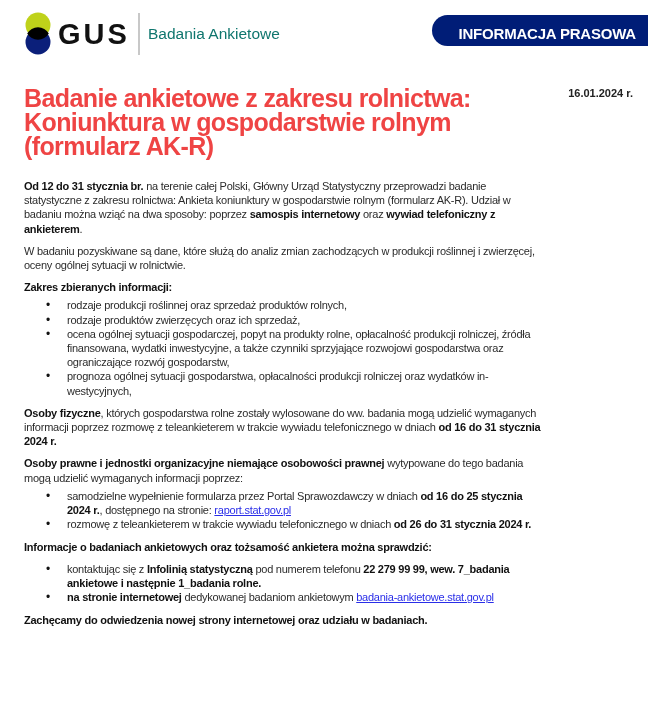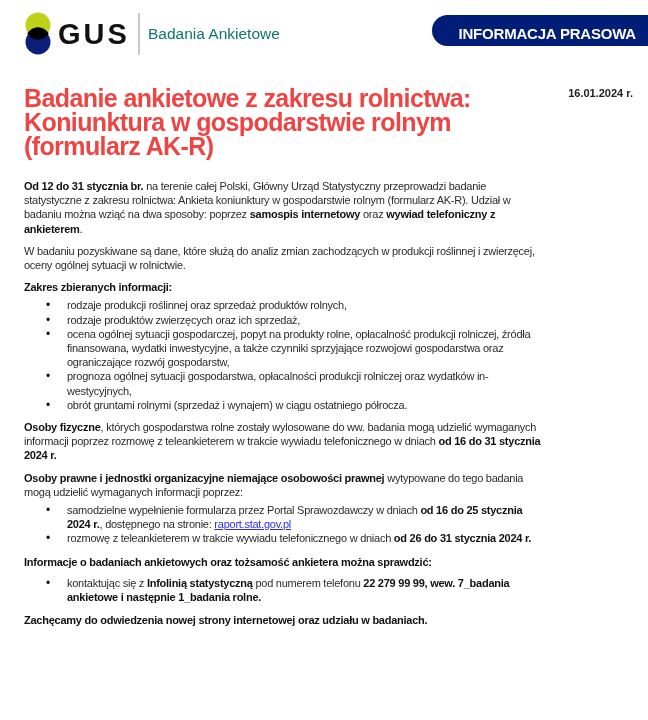--- a/index.html
+++ b/index.html
@@ -52,21 +52,20 @@
   </p>
 
   <p>W badaniu pozyskiwane są dane, które służą do analiz zmian zachodzących w produkcji roślinnej i zwierzęcej, oceny ogólnej sytuacji w rolnictwie.</p>
 
   <h3>Zakres zbieranych informacji:</h3>
   <ul>
     <li>rodzaje produkcji roślinnej oraz sprzedaż produktów rolnych,</li>
     <li>rodzaje produktów zwierzęcych oraz ich sprzedaż,</li>
     <li>ocena ogólnej sytuacji gospodarczej, popyt na produkty rolne, opłacalność produkcji rolni­czej, źródła finansowana, wydatki inwestycyjne, a także czynniki sprzyjające rozwojowi go­spodarstwa oraz ograniczające rozwój gospodarstw,</li>
     <li>prognoza ogólnej sytuacji gospodarstwa, opłacalności produkcji rolniczej oraz wydatków in­westycyjnych,</li>
-    <li>obrót gruntami rolnymi (sprzedaż i wynajem) w ciągu ostatniego półrocza.</li>
   </ul>
 
   <p>
     <b>Osoby fizyczne</b><span>, których gospodarstwa rolne zostały wylosowane do ww. badania mogą udzielić wy­maganych informacji poprzez rozmowę z teleankieterem w trakcie wywiadu telefonicznego w dniach </span><b>od 16 do 31 stycznia 2024 r.</b>
   </p>
 
   <p style="margin-bottom:4px;">
     <b>Osoby prawne i jednostki organizacyjne niemające osobowości prawnej</b><span> wytypowane do tego bada­nia mogą udzielić wymaganych informacji poprzez:</span>
   </p>
   <ul style="margin-bottom:9px;">
@@ -76,16 +75,19 @@
     <li>
       <span>rozmowę z teleankieterem w trakcie wywiadu telefonicznego w dniach </span><b>od 26 do 31 stycznia 2024 r.</b>
     </li>
   </ul>
 
   <h3 style="margin-bottom:7px;">Informacje o badaniach ankietowych oraz tożsamość ankietera można sprawdzić:</h3>
   <ul style="margin-bottom:9px;">
     <li>
       <span>kontaktując się z </span><b>Infolinią statystyczną</b><span> pod numerem telefonu </span><b>22 279 99 99, wew. 7_badania ankietowe i następnie 1_badania rolne.</b>
     </li>
+    <li>
+      <b>na stronie internetowej</b><span> dedykowanej badaniom ankietowym </span><a href="#">badania-ankietowe.stat.gov.pl</a>
+    </li>
   </ul>
 
   <p class="closing">Zachęcamy do odwiedzenia nowej strony internetowej oraz udziału w badaniach.</p>
 </div>
 
 </body></html>

